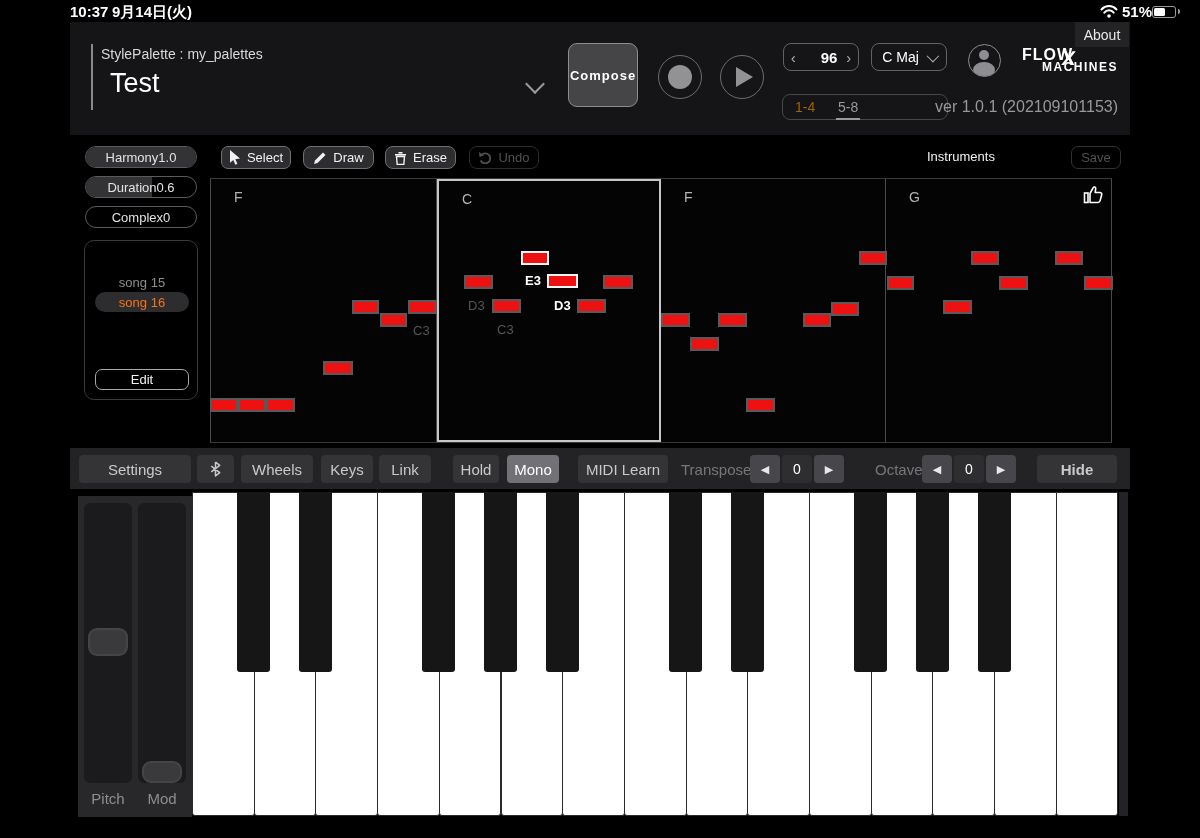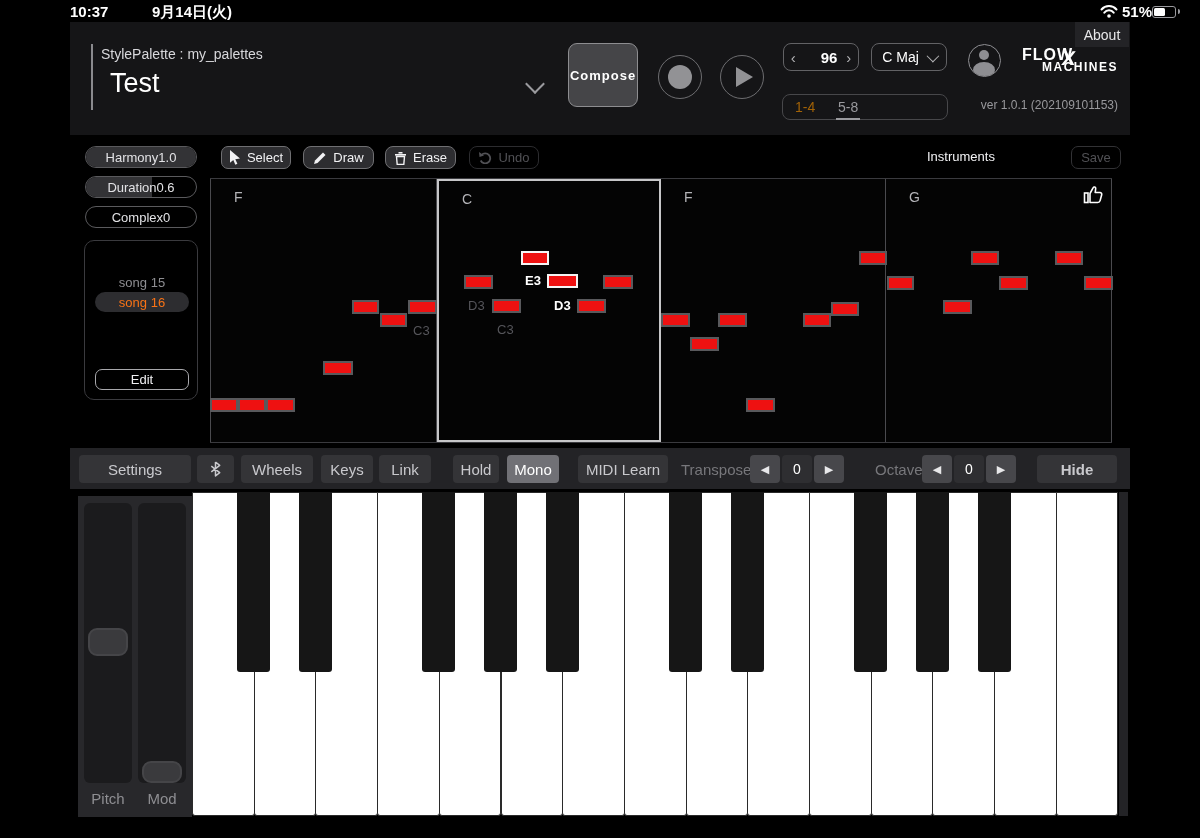--- a/index.html
+++ b/index.html
@@ -36,21 +36,21 @@
   .bar-seg.sel { color:#9a9a9e; }
   .bar-seg.sel::after { content:""; position:absolute; left:-2px; right:-2px; bottom:-5px; height:2px; background:#9a9a9e; }
   #about-btn { position:absolute; left:1005px; top:0px; width:54px; height:25px; background:#232326; color:#e8e8ea; font-size:14px; display:flex; align-items:center; justify-content:center; }
   #avatar { position:absolute; left:898px; top:22px; width:33px; height:33px; border:1.5px solid #8e8e92; border-radius:50%; overflow:hidden; background:#151517; }
   #avatar .head { position:absolute; left:10px; top:5px; width:10px; height:10px; border-radius:50%; background:#8e8e92; }
   #avatar .body { position:absolute; left:4px; top:17px; width:22px; height:16px; border-radius:50%; background:#8e8e92; }
   #logo { position:absolute; left:948px; top:24px; width:120px; height:34px; color:#fff; }
   #logo-l1 { position:absolute; left:4px; top:0; font-size:16px; font-weight:bold; letter-spacing:1px; }
   #logo-x { position:absolute; left:44px; top:1px; font-size:20px; font-weight:bold; transform:skewX(-8deg); }
   #logo-l2 { position:absolute; left:24px; top:14px; font-size:12px; font-weight:bold; letter-spacing:1.5px; }
-  #version-label { position:absolute; right:12px; top:76px; font-size:12px; color:#98989c; }
+  #version-label { position:absolute; right:12px; top:76px; font-size:16px; color:#98989c; }
 
   
   .param-pill { position:absolute; left:85px; width:112px; height:22px; border:1px solid #5a5a5d; border-radius:12px; overflow:hidden; }
   .param-fill { position:absolute; left:0; top:0; bottom:0; background:#333336; }
   .param-text { position:absolute; inset:0; display:flex; align-items:center; justify-content:center; gap:0; font-size:13px; color:#e2e2e5; }
   #song-panel { position:absolute; left:84px; top:240px; width:114px; height:160px; border:1px solid #3a3a3e; border-radius:10px; }
   .song-item { position:absolute; left:10px; width:94px; height:20px; display:flex; align-items:center; justify-content:center; font-size:13px; }
   .song-item.dim { color:#48484c;margin-top:36px; }
   .song-item.normal { color:#8e8e92; }
   .song-item.selected { background:#2d2d30; border-radius:11px; color:#f97316; }
@@ -93,21 +93,21 @@
   .wheel-label { position:absolute; top:294px; width:48px; text-align:center; font-size:15px; color:#8e8e92; }
   .white-key { position:absolute; top:3px; height:324px; background:#fff; border:1px solid #2a2a2a; border-radius:0 0 3px 3px; }
   .black-key { position:absolute; top:3px; height:180px; width:33px; background:#161616; border-radius:0 0 3px 3px; }
   #kb-edge { position:absolute; top:3px; height:324px; width:9px; background:#232326; }
 </style>
 </head>
 <body>
 
 <div id="statusbar">
   <span class="sb-text" style="left:70px">10:37</span>
-  <span class="sb-text" style="left:112px; font-weight:bold;margin-left:40px;">9月14日(火)</span>
+  <span class="sb-text" style="left:112px; font-weight:bold;">9月14日(火)</span>
   <svg class="abs" style="left:1100px; top:5px;" width="18" height="13" viewBox="0 0 18 13">
     <path d="M1.5 4.5 a10 10 0 0 1 15 0" fill="none" stroke="#fff" stroke-width="2" stroke-linecap="round"></path>
     <path d="M4.3 7.6 a6 6 0 0 1 9.4 0" fill="none" stroke="#fff" stroke-width="2" stroke-linecap="round"></path>
     <circle cx="9" cy="11" r="1.8" fill="#fff"></circle>
   </svg>
   <span class="sb-text" style="left:1122px">51%</span>
   <span class="abs" style="left:1152px; top:6px; width:24px; height:12px; border:1px solid #9a9a9e; border-radius:3px;">
     <span class="abs" style="left:1px; top:1px; width:11px; height:8px; background:#fff; border-radius:1.5px;"></span>
   </span>
   <span class="abs" style="left:1178px; top:9px; width:2px; height:5px; background:#9a9a9e; border-radius:0 2px 2px 0;"></span>

